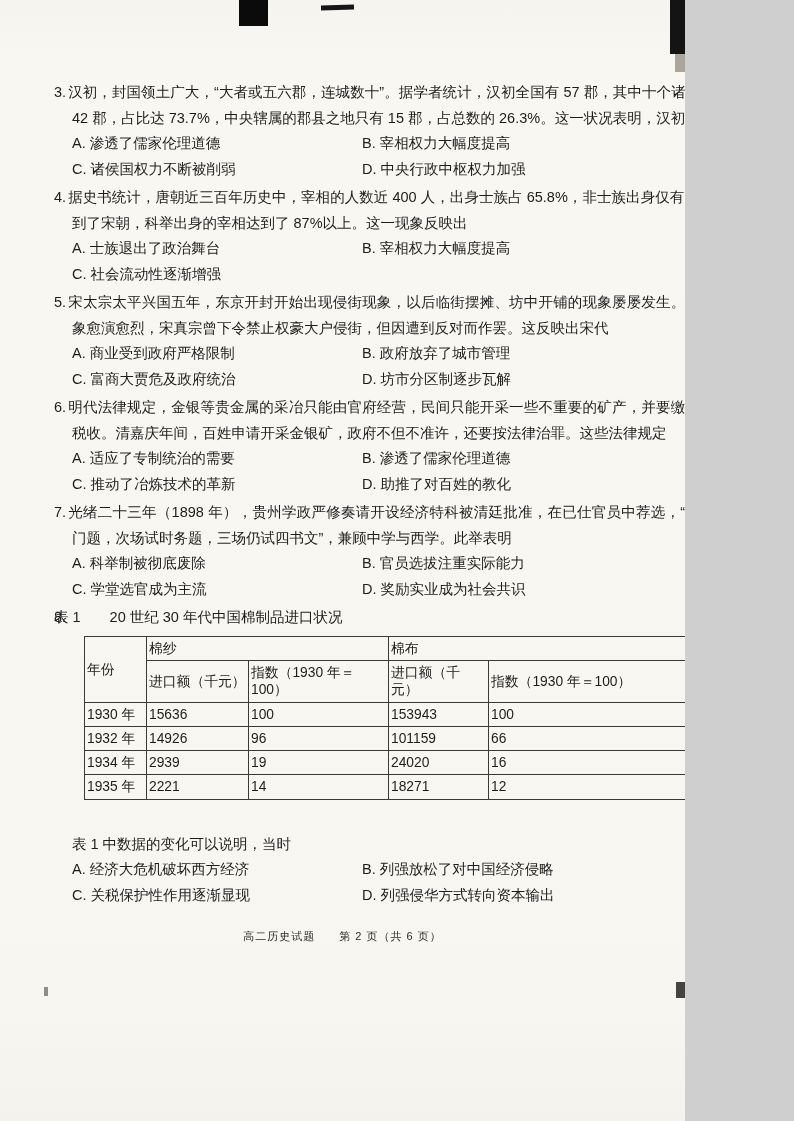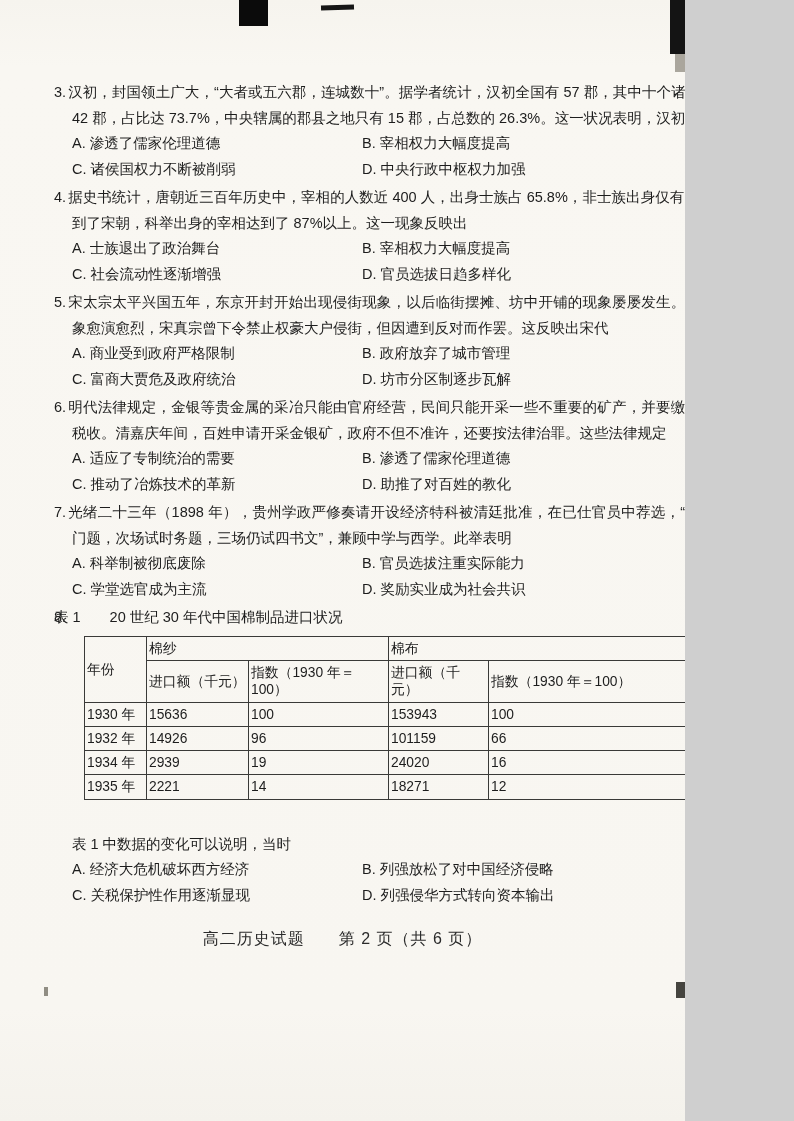--- a/index.html
+++ b/index.html
@@ -32,21 +32,21 @@
   .tbl-caption{width:100%;}
 
   table.imports{
     border-collapse:collapse;margin:5px 0 13px 30px;width:652px;
     font-size:13.8px;line-height:1.25;table-layout:fixed;
   }
   table.imports td{border:1px solid #3a3a38;text-align:left;padding:3px 2px;}
 
   .footer{
     position:absolute;top:929px;left:0;width:100%;text-align:center;
-    font-size:16px;color:#2a2a2a;letter-spacing:1px;
+    font-size:11px;color:#2a2a2a;letter-spacing:1px;
   }
 </style>
 </head>
 <body>
 
 <div class="page">
 
   <div class="scan mark-square"></div>
   <div class="scan mark-dash"></div>
   <div class="scan mark-right-top"></div>
@@ -65,21 +65,20 @@
         <span>D. 中央行政中枢权力加强</span>
       </div>
     </div>
 
     <div class="question">
       <div class="stem"><span class="qnum">4.</span><span>据史书统计，唐朝近三百年历史中，宰相的人数近 400 人，出身士族占 65.8%，非士族出身仅有 34.2%；到了宋朝，科举出身的宰相达到了 87%以上。这一现象反映出</span></div>
       <div class="opts">
         <span>A. 士族退出了政治舞台</span>
         <span>B. 宰相权力大幅度提高</span>
         <span>C. 社会流动性逐渐增强</span>
-        <span>D. 官员选拔日趋多样化</span>
       </div>
     </div>
 
     <div class="question">
       <div class="stem"><span class="qnum">5.</span><span>宋太宗太平兴国五年，东京开封开始出现侵街现象，以后临街摆摊、坊中开铺的现象屡屡发生。因侵街现象愈演愈烈，宋真宗曾下令禁止权豪大户侵街，但因遭到反对而作罢。这反映出宋代</span></div>
       <div class="opts">
         <span>A. 商业受到政府严格限制</span>
         <span>B. 政府放弃了城市管理</span>
         <span>C. 富商大贾危及政府统治</span>
         <span>D. 坊市分区制逐步瓦解</span>

